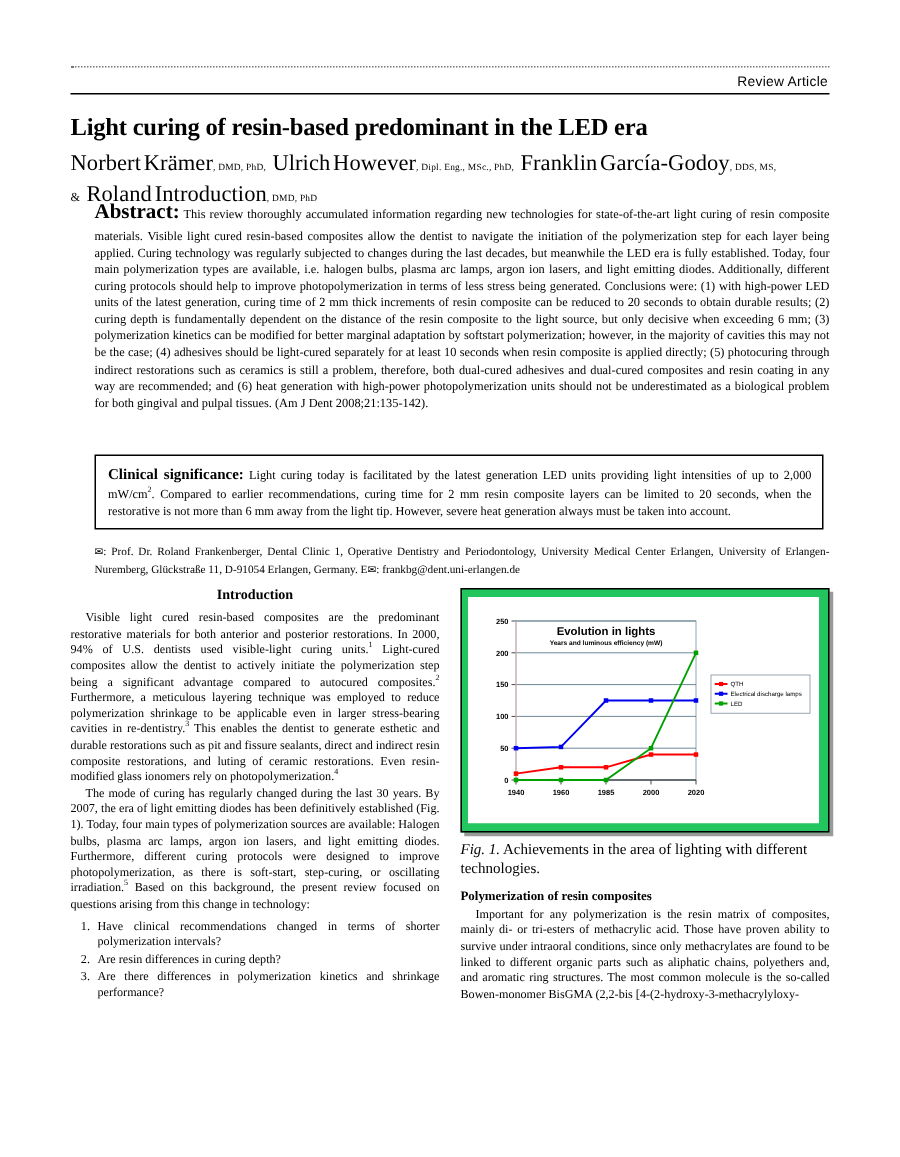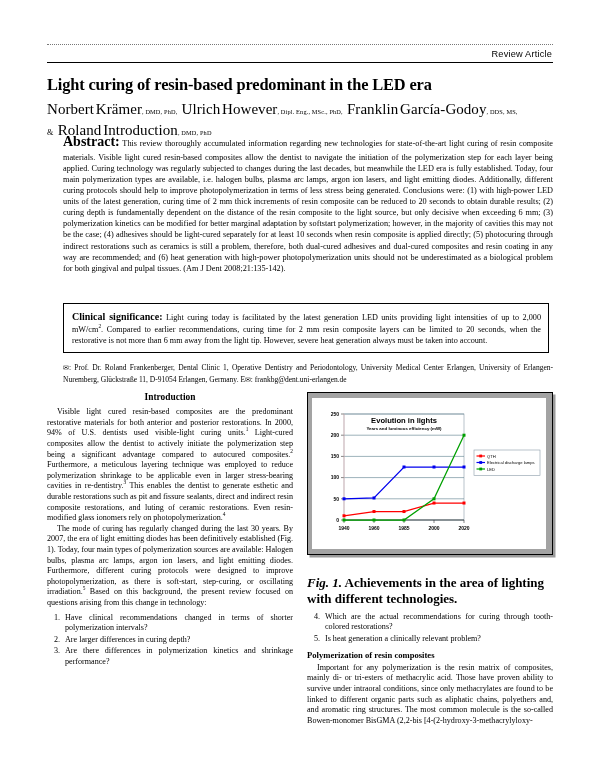--- a/index.html
+++ b/index.html
@@ -179,34 +179,34 @@
     line-height: 1.3;
   }
 
   
   .figure {
     margin: 0 0 3px 0;
     position: relative;
   }
   .fig-frame {
     border: 1.3px solid #000;
-    background: #a3a3a3;
+    background: #22c55e;
     box-shadow: 2.5px 2.5px 0 0 #9a9a9a;
     padding: 5px 5px 4px 4px;
     box-sizing: border-box;
     width: 246px;
     height: 163px;
     position: relative;
   }
   .fig-caption {
-    font-size: 13px;
+    font-size: 10px;
     line-height: 1.25;
-    margin-top: 20px;
+    margin-top: 6px;
     text-align: left;
-    font-weight: 700;
+    font-weight: 400;
   }
   .fig-caption .ital { font-style: italic; }
 
   
   svg.chart { display: block; }
   .cht-title {
     font-family: "Liberation Sans", sans-serif;
     font-weight: bold;
     font-size: 7.6px;
   }
@@ -264,21 +264,21 @@
   <div class="corr">
     <span class="env">✉</span><span>: Prof. Dr. Roland Frankenberger, Dental Clinic 1, Operative Dentistry and Periodontology, University Medical Center Erlangen, University of Erlangen-Nuremberg, Glückstraße 11, D-91054 Erlangen, Germany.  E</span><span class="env">✉</span><span>: frankbg@dent.uni-erlangen.de</span>
   </div>
 
   <div class="col col-left">
     <div class="sec-head">Introduction</div>
     <p><span>Visible light cured resin-based composites are the predominant restorative materials for both anterior and posterior restorations. In 2000, 94% of U.S. dentists used visible-light curing units.</span><sup>1</sup><span> Light-cured composites allow the dentist to actively initiate the polymerization step being a significant advantage compared to autocured composites.</span><sup>2</sup><span> Furthermore, a meticulous layering technique was employed to reduce polymerization shrinkage to be applicable even in larger stress-bearing cavities in re-dentistry.</span><sup>3</sup><span> This enables the dentist to generate esthetic and durable restorations such as pit and fissure sealants, direct and indirect resin composite restorations, and luting of ceramic restorations. Even resin-modified glass ionomers rely on photopolymerization.</span><sup>4</sup></p>
     <p><span>The mode of curing has regularly changed during the last 30 years. By 2007, the era of light emitting diodes has been definitively established (Fig. 1). Today, four main types of polymerization sources are available: Halogen bulbs, plasma arc lamps, argon ion lasers, and light emitting diodes. Furthermore, different curing protocols were designed to improve photopolymerization, as there is soft-start, step-curing, or oscillating irradiation.</span><sup>5</sup><span> Based on this background, the present review focused on questions arising from this change in technology:</span></p>
     <ol class="qlist">
       <li>Have clinical recommendations changed in terms of shorter polymerization intervals?</li>
-      <li>Are larger differences in curing depth?</li>
+      <li>Are resin differences in curing depth?</li>
       <li>Are there differences in polymerization kinetics and shrinkage performance?</li>
     </ol>
   </div>
 
   <div class="col col-right">
 
     <div class="figure">
       <div class="fig-frame">
         <svg class="chart" width="234" height="151" viewBox="0 0 234 151">
 
@@ -346,22 +346,18 @@
               <rect x="167.3" y="69.6" width="2.8" height="2.8" fill="#00a000"></rect>
               <text x="175" y="72.6" class="cht-leg">LED</text>
             </g>
         </svg>
       </div>
       <div class="fig-caption">
         <span class="ital">Fig. 1.</span><span> Achievements in the area of </span><span>lighting</span><span> with </span><span>different</span><span> technologies.</span>
       </div>
     </div>
 
-    <ol class="qlist" start="4">
-      <li>Which are the actual recommendations for curing through tooth-colored restorations?</li>
-      <li>Is heat generation a clinically relevant problem?</li>
-    </ol>
 
     <div class="sub-head">Polymerization of resin composites</div>
     <p>Important for any polymerization is the resin matrix of composites, mainly di- or tri-esters of methacrylic acid. Those have proven ability to survive under intraoral conditions, since only methacrylates are found to be linked to different organic parts such as aliphatic chains, polyethers and, and aromatic ring structures. The most common molecule is the so-called Bowen-monomer BisGMA (2,2-bis [4-(2-hydroxy-3-methacrylyloxy-</p>
   </div>
 
 </div>
 
 </body></html>

